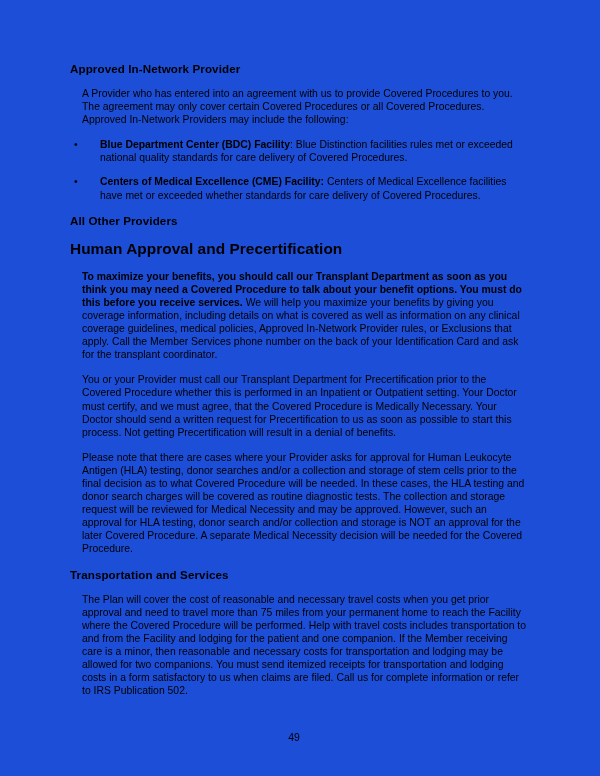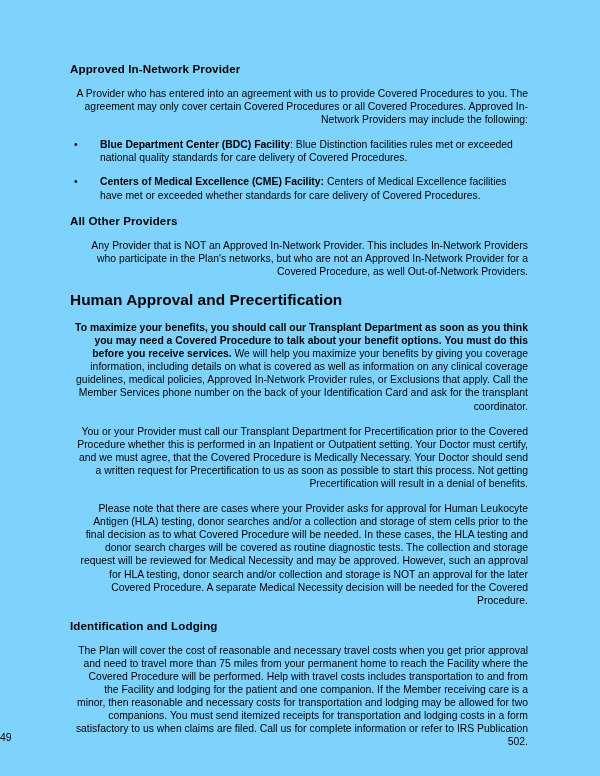--- a/index.html
+++ b/index.html
@@ -14,21 +14,21 @@
     font-family: "Liberation Sans", sans-serif;
     color: #000000;
     -webkit-font-smoothing: antialiased;
   }
   .page {
     position: absolute;
     left: 0;
     top: 0;
     width: 600px;
     height: 776px;
-    background: #7dd3fc;
+    background: #1d4ed8;
     overflow: hidden;
   }
   .content {
     position: absolute;
     left: 70px;
     top: 62px;
     width: 458px;
   }
   h2.section-title {
     font-size: 11.6px;
@@ -40,22 +40,22 @@
   h1.major-title {
     font-size: 15.4px;
     font-weight: bold;
     line-height: 19px;
     margin: 0 0 12px 0;
     letter-spacing: 0.05px;
   }
   p.body-text {
     font-size: 10.4px;
     line-height: 13.1px;
-    margin: 0 0 12px 4px;
-    text-align: right;
+    margin: 0 0 12px 12px;
+    text-align: left;
     letter-spacing: 0.005px;
   }
   p.body-text:last-child { margin-bottom: 0; }
   .sp-before-h2 { margin-top: 6px; }
   .sp-before-h1 { margin-top: 10px; }
   ul.bullets {
     list-style: none;
     margin: 0 0 12px 0;
     padding: 0;
   }
@@ -73,20 +73,21 @@
     top: 0;
     font-size: 10.4px;
     line-height: 13.1px;
   }
   b, .b { font-weight: bold; }
   .page-number {
     position: absolute;
     left: 0;
     top: 731px;
     width: 588px;
+    text-align: center;
     font-size: 10.4px;
     line-height: 13px;
   }
 </style>
 </head>
 <body>
 
 <div class="page">
   <div class="content">
 
@@ -100,33 +101,32 @@
         <span class="b">Blue Department Center (BDC) Facility</span><span>: </span><span>Blue Distinction facilities rules met or exceeded national quality standards for care delivery of Covered Procedures.</span>
       </li>
       <li>
         <span class="bullet-dot">•</span>
         <span class="b">Centers of Medical Excellence (CME) Facility:</span><span> </span><span>Centers of Medical Excellence facilities have met or exceeded whether standards for care delivery of Covered Procedures.</span>
       </li>
     </ul>
 
     <h2 class="section-title sp-before-h2">All Other Providers</h2>
 
-    <p class="body-text">Any Provider that is NOT an Approved In-Network Provider.  This includes In-Network Providers who participate in the Plan's networks, but who are not an Approved In-Network Provider for a Covered Procedure, as well Out-of-Network Providers.</p>
 
     <h1 class="major-title sp-before-h1">Human Approval and Precertification</h1>
 
     <p class="body-text">
       <span class="b">To maximize your benefits, you should call our Transplant Department as soon as you think you may need a Covered Procedure to talk about your benefit options.  You must do this before you receive services.</span><span>  We will help you maximize your benefits by giving you coverage information, including details on what is covered as well as information on any clinical coverage guidelines, medical policies, Approved In-Network Provider rules, or Exclusions that apply.  Call the Member Services phone number on the back of your Identification Card and ask for the transplant coordinator.</span>
     </p>
 
     <p class="body-text">You or your Provider must call our Transplant Department for Precertification prior to the Covered Procedure whether this is performed in an Inpatient or Outpatient setting.  Your Doctor must certify, and we must agree, that the Covered Procedure is Medically Necessary.  Your Doctor should send a written request for Precertification to us as soon as possible to start this process.  Not getting Precertification will result in a denial of benefits.</p>
 
     <p class="body-text">Please note that there are cases where your Provider asks for approval for Human Leukocyte Antigen (HLA) testing, donor searches and/or a collection and storage of stem cells prior to the final decision as to what Covered Procedure will be needed.  In these cases, the HLA testing and donor search charges will be covered as routine diagnostic tests.  The collection and storage request will be reviewed for Medical Necessity and may be approved.  However, such an approval for HLA testing, donor search and/or collection and storage is NOT an approval for the later Covered Procedure.  A separate Medical Necessity decision will be needed for the Covered Procedure.</p>
 
-    <h2 class="section-title sp-before-h2">Identification and Lodging</h2>
+    <h2 class="section-title sp-before-h2">Transportation and Services</h2>
 
     <p class="body-text">The Plan will cover the cost of reasonable and necessary travel costs when you get prior approval and need to travel more than 75 miles from your permanent home to reach the Facility where the Covered Procedure will be performed.  Help with travel costs includes transportation to and from the Facility and lodging for the patient and one companion.  If the Member receiving care is a minor, then reasonable and necessary costs for transportation and lodging may be allowed for two companions.  You must send itemized receipts for transportation and lodging costs in a form satisfactory to us when claims are filed. Call us for complete information or refer to IRS Publication 502.</p>
 
 
   </div>
 
   <div class="page-number">49</div>
 </div>
 
 </body></html>

